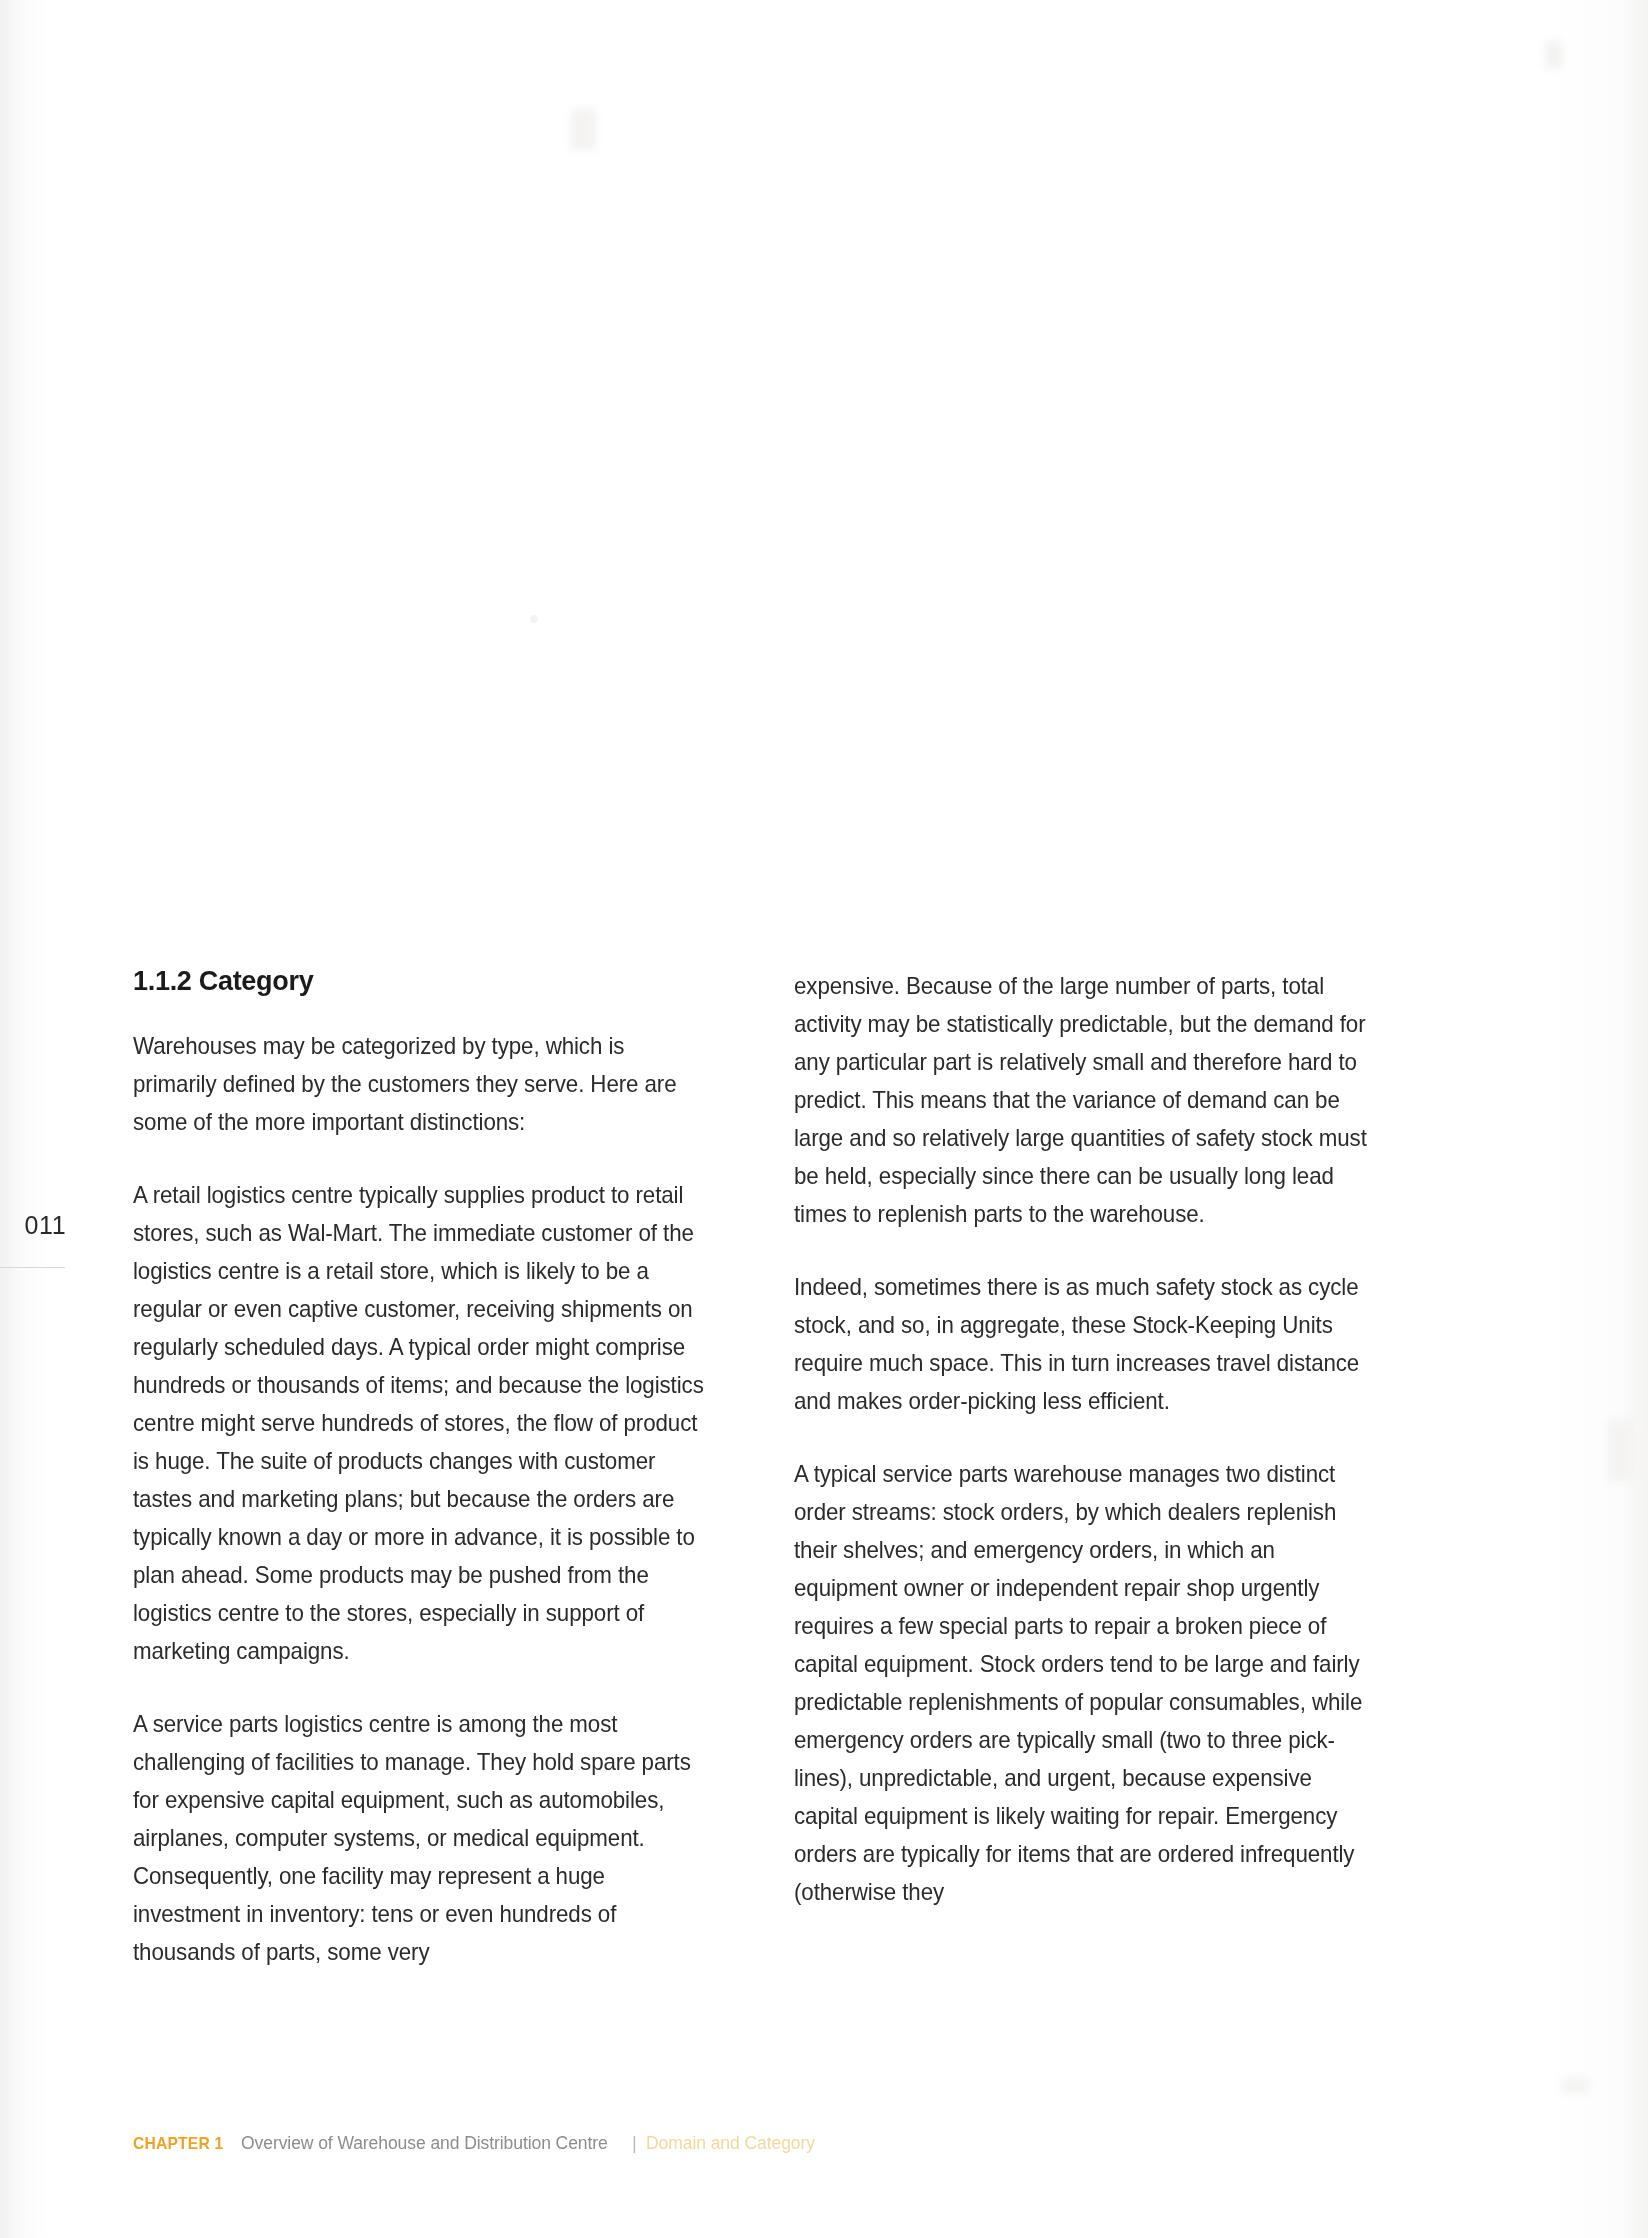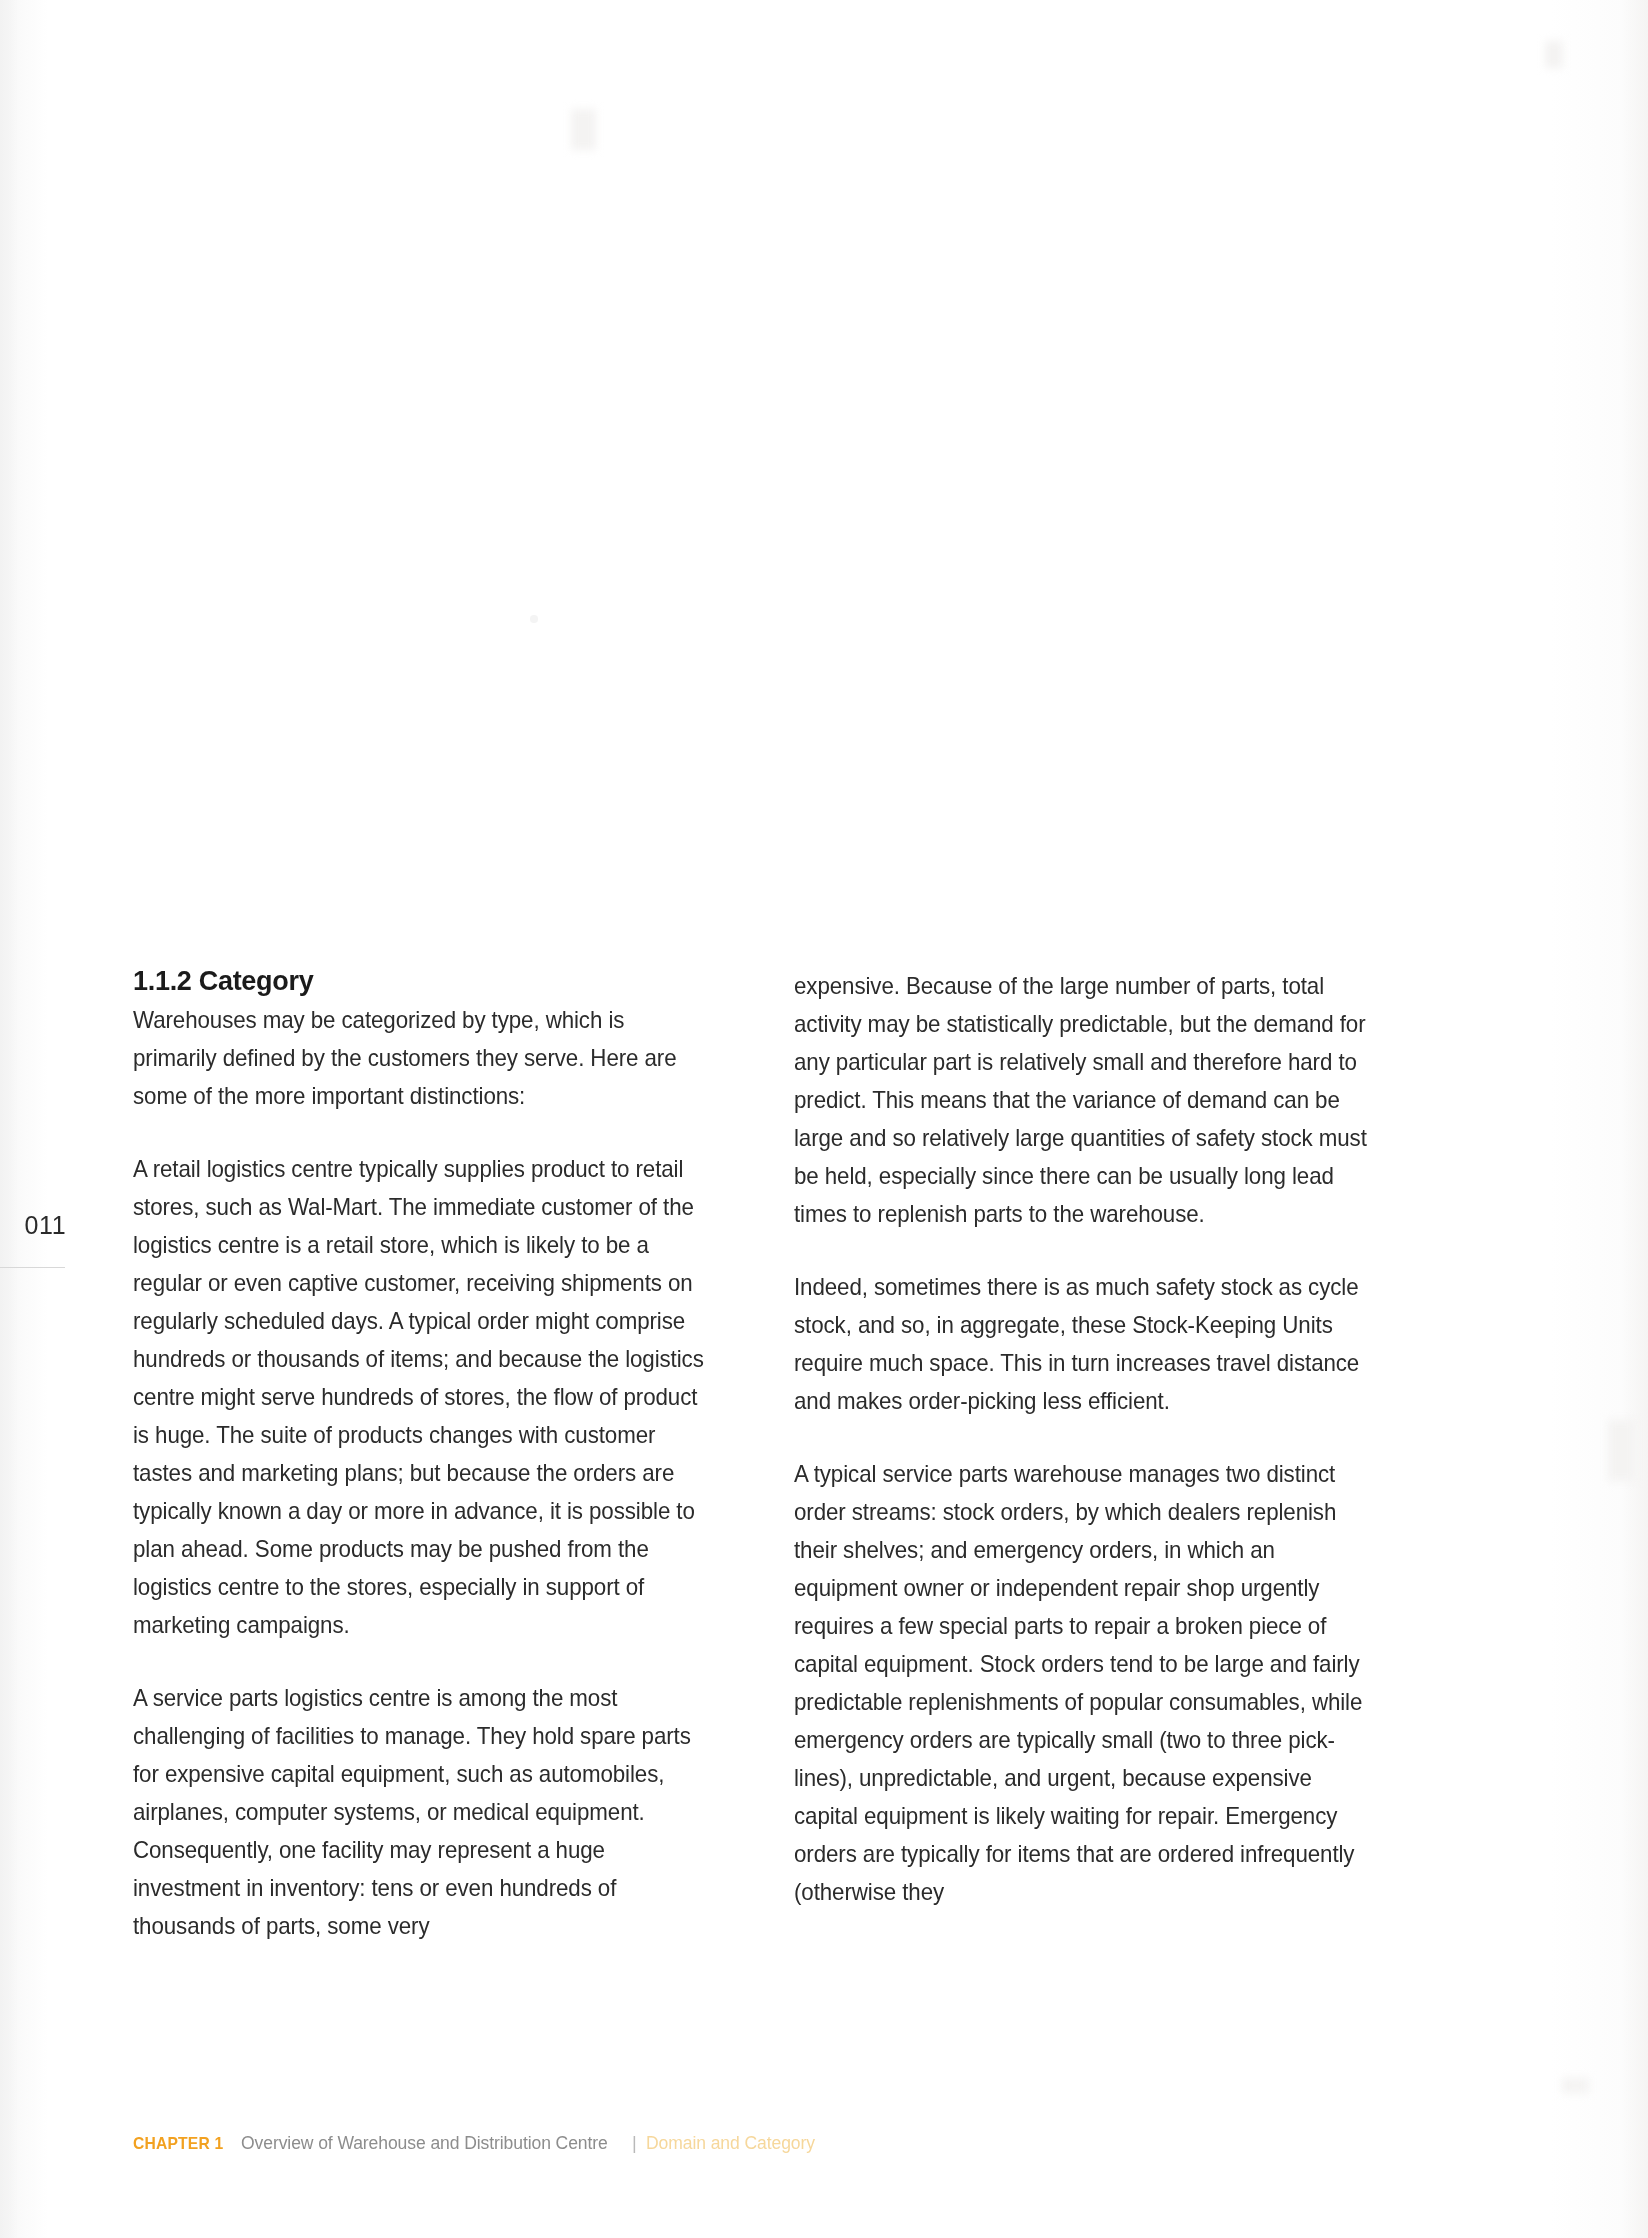--- a/index.html
+++ b/index.html
@@ -83,21 +83,21 @@
   }
   .col {
     width: 604px;
   }
 
   .sec-heading {
     font-size: 27px;
     font-weight: bold;
     color: #1b1b1b;
     letter-spacing: -0.3px;
-    margin: 0 0 4px 0;
+    margin: 0 0 30px 0;
     line-height: 1.1;
     font-family: "Liberation Sans", sans-serif;
   }
 
   p.para {
     margin: 0 0 35px 0;
     font-size: 23.4px;
     line-height: 38px;
     color: #2b2b2b;
     font-family: "Liberation Sans", sans-serif;

